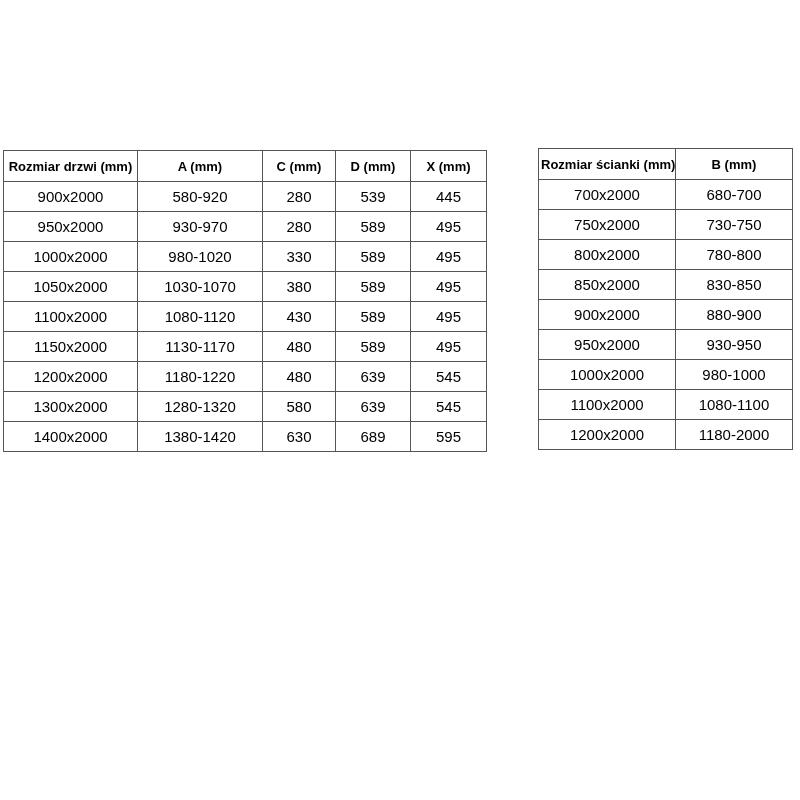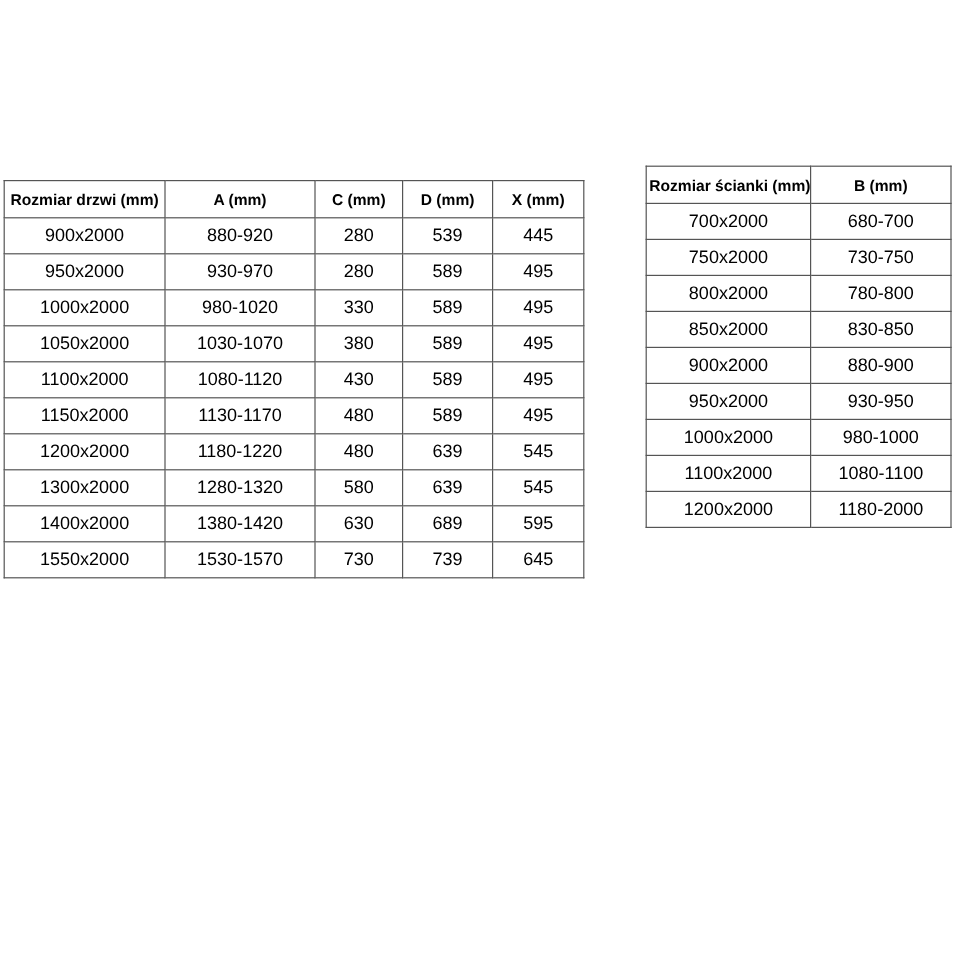--- a/index.html
+++ b/index.html
@@ -40,21 +40,21 @@
     font-weight: normal;
     font-size: 15px;
     height: 30px;
   }
   #door-table { left: 3px; top: 150px; width: 483px; }
   #door-table col.c1 { width: 134px; }
   #door-table col.c2 { width: 125px; }
   #door-table col.c3 { width: 73px; }
   #door-table col.c4 { width: 75px; }
   #door-table col.c5 { width: 76px; }
-  #wall-table { left: 538px; top: 138px; width: 254px; }
+  #wall-table { left: 538px; top: 148px; width: 254px; }
   #wall-table col.c1 { width: 137px; }
   #wall-table col.c2 { width: 117px; }
 </style>
 </head>
 <body>
 
 <table id="door-table" class="spec-table">
   <colgroup>
     <col class="c1">
       <col class="c2">
@@ -67,21 +67,21 @@
         <th>Rozmiar drzwi (mm)</th>
         <th>A (mm)</th>
         <th>C (mm)</th>
         <th>D (mm)</th>
         <th>X (mm)</th>
       </tr>
   </thead>
   <tbody>
       <tr>
         <td>900x2000</td>
-        <td>880-920</td>
+        <td>580-920</td>
         <td>280</td>
         <td>539</td>
         <td>445</td>
       </tr>
       <tr>
         <td>950x2000</td>
         <td>930-970</td>
         <td>280</td>
         <td>589</td>
         <td>495</td>
@@ -128,27 +128,20 @@
         <td>639</td>
         <td>545</td>
       </tr>
       <tr>
         <td>1400x2000</td>
         <td>1380-1420</td>
         <td>630</td>
         <td>689</td>
         <td>595</td>
       </tr>
-      <tr>
-        <td>1550x2000</td>
-        <td>1530-1570</td>
-        <td>730</td>
-        <td>739</td>
-        <td>645</td>
-      </tr>
     </tbody>
 </table>
 
 <table id="wall-table" class="spec-table">
   <colgroup>
     <col class="c1">
       <col class="c2">
   </colgroup>
   <thead>
     <tr>

